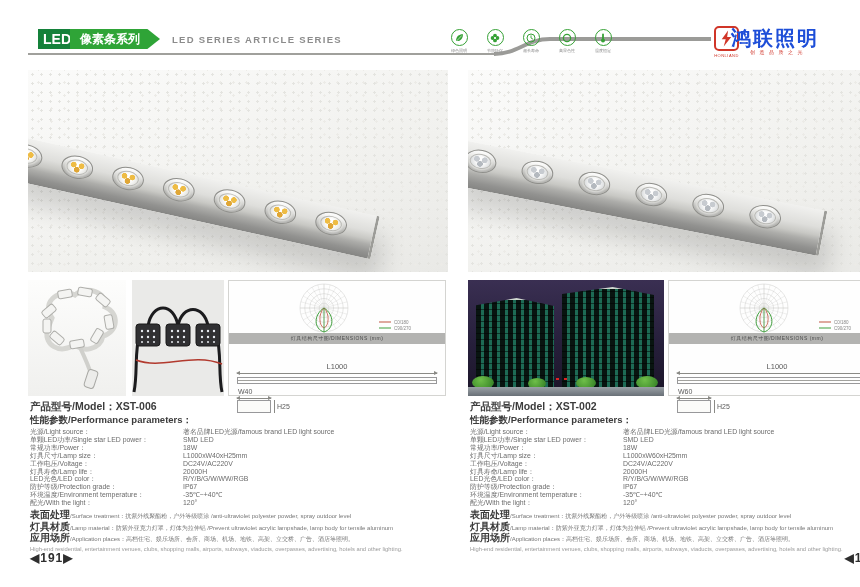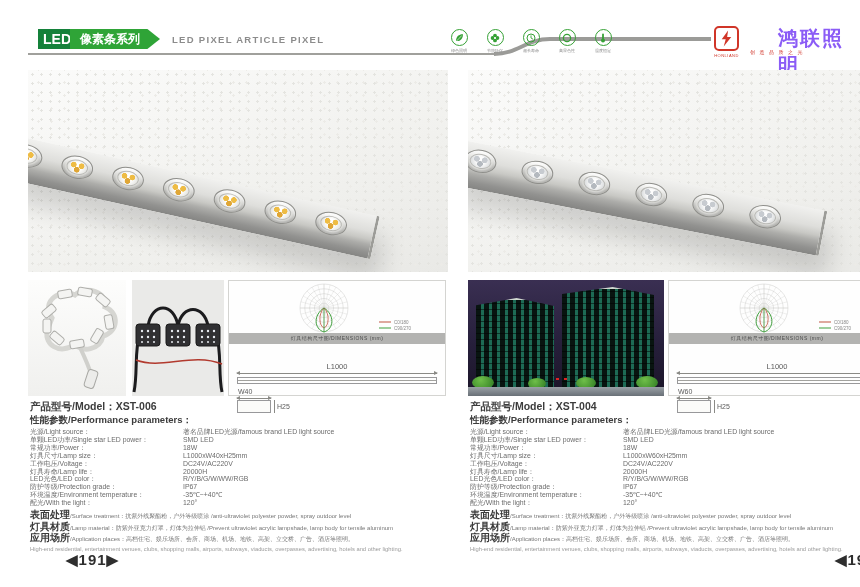--- a/index.html
+++ b/index.html
@@ -18,21 +18,21 @@
                letter-spacing:1.3px; }
   .swoosh { left:0; top:0; }
   .feat { top:29px; width:36px; text-align:center; }
   .feat .cir { width:17px; height:17px; border:1.5px solid #35a135; border-radius:50%;
                margin:0 auto; display:flex; align-items:center; justify-content:center; }
   .feat .flabel { font-size:4.5px; color:#8a8a8a; margin-top:2px; white-space:nowrap; transform:scale(.9); }
   .logo-box { left:714px; top:26px; width:25px; height:25px; border:2px solid #d03528;
               border-radius:5px; display:flex; align-items:center; justify-content:center; }
   .logo-sub { left:710px; top:53px; width:33px; text-align:center; font-size:4px;
               color:#d03528; letter-spacing:.5px; }
-  .logo-name { left:778px; top:25px; font-size:20px; font-weight:bold; color:#8b5cf6;
+  .logo-name { left:731px; top:25px; font-size:20px; font-weight:bold; color:#1d4ed8;
                letter-spacing:2px; }
   .logo-tag { left:750px; top:49px; font-size:5px; color:#d0352a; letter-spacing:4.5px; }
 
   
   .page { top:70px; width:420px; height:505px; }
   .page.p1 { left:28px; } .page.p2 { left:468px; }
 
   
   .hero { left:0; top:0; width:420px; height:202px; overflow:hidden;
           background-color:#f5f5f2;
@@ -116,36 +116,36 @@
   
   .model-line { left:2px; top:330px; font-size:10.5px; font-weight:bold; color:#3c3c3c; }
   .params-title { left:2px; top:344px; font-size:9.5px; font-weight:bold; color:#3c3c3c; }
   .params-list { left:2px; top:358px; width:416px; }
   .prow { font-size:6.9px; line-height:7.9px; color:#6b6b6b; white-space:nowrap; }
   .prow .pl { display:inline-block; width:153px; }
   .notes { left:2px; top:440px; width:418px; }
   .note { font-size:6px; color:#777; line-height:9.6px; white-space:nowrap; }
   .note .nb { font-size:10px; font-weight:bold; color:#3a3a3a; }
   .note-en { font-size:5.8px; color:#9a9a9a; line-height:8px; white-space:nowrap; }
-  .pagenum { top:481px; font-size:15px; font-weight:bold; color:#2e2e2e; letter-spacing:1px;margin-left:36px; }
+  .pagenum { top:481px; font-size:12px; font-weight:bold; color:#2e2e2e; letter-spacing:1px; }
   .p1 .pagenum { left:2px; } .p2 .pagenum { right:0px; }
 </style>
 </head>
 <body>
 
 <div id="canvas">
 
   <svg class="abs swoosh" width="860" height="62">
     <path d="M28,54 H494" stroke="#a0a09c" stroke-width="2" fill="none"></path>
     <path d="M494,54 C518,54 526,39 550,39 H711" stroke="#9b9b98" stroke-width="4" fill="none"></path>
   </svg>
 
   <div class="abs led-box">LED</div>
   <div class="abs ribbon">像素条系列</div>
-  <div class="abs series-en">LED PIXEL ARTICLE PIXEL</div>
+  <div class="abs series-en">LED SERIES ARTICLE SERIES</div>
 
   <div class="abs feat" style="left:441px">
     <div class="cir">
       <svg width="10" height="10">
           <path d="M2,8 C2,3 5.5,1 9,1.2 C9,5.5 6,8.8 2,8 Z" fill="#35a135"></path>
           <path d="M2.5,8 C4.5,6 6,4.5 7.8,2.5" stroke="#e8f5e6" stroke-width=".7" fill="none"></path>
         </svg>
     </div>
     <div class="flabel">绿色照明</div>
   </div>
@@ -417,21 +417,21 @@
         <div class="dimW-label">W60</div>
         <div class="dim-line dimW-line"></div>
         <div class="w-rect"></div>
         <div class="dimH-wrap">
           <span class="dimH-tick"></span>
           <span class="dimH-label">H25</span>
         </div>
       </div>
     </div>
 
-    <div class="abs model-line">产品型号/Model：XST-004</div>
+    <div class="abs model-line">产品型号/Model：XST-002</div>
     <div class="abs params-title">性能参数/Performance parameters：</div>
     <div class="abs params-list">
       <div class="prow"><span class="pl">光源/Light source：</span><span class="pv">著名品牌LED光源/famous brand LED light source</span></div>
       <div class="prow"><span class="pl">单颗LED功率/Single star LED power：</span><span class="pv">SMD LED</span></div>
       <div class="prow"><span class="pl">常规功率/Power：</span><span class="pv">18W</span></div>
       <div class="prow"><span class="pl">灯具尺寸/Lamp size：</span><span class="pv">L1000xW60xH25mm</span></div>
       <div class="prow"><span class="pl">工作电压/Voltage：</span><span class="pv">DC24V/AC220V</span></div>
       <div class="prow"><span class="pl">灯具寿命/Lamp life：</span><span class="pv">20000H</span></div>
       <div class="prow"><span class="pl">LED光色/LED color：</span><span class="pv">R/Y/B/G/W/WW/RGB</span></div>
       <div class="prow"><span class="pl">防护等级/Protection grade：</span><span class="pv">IP67</span></div>

